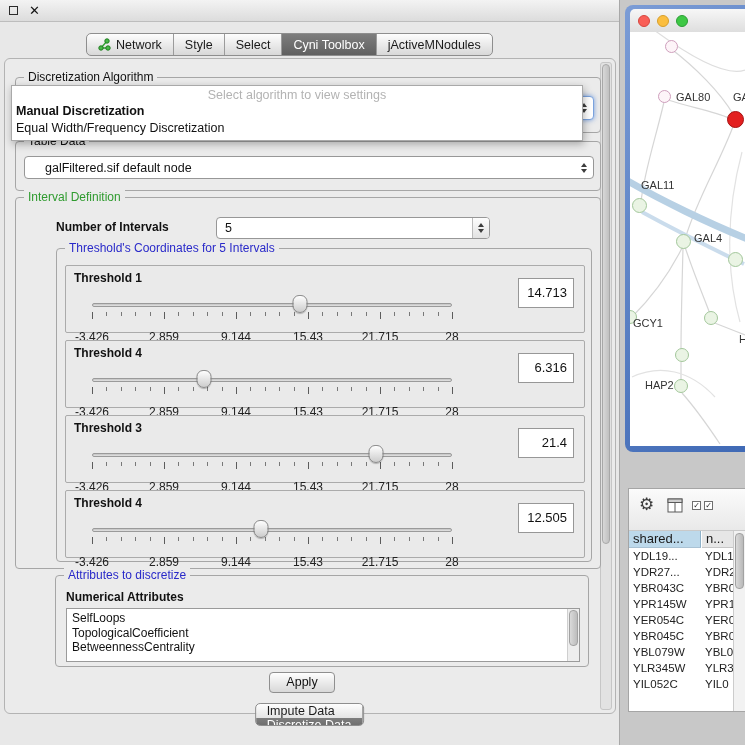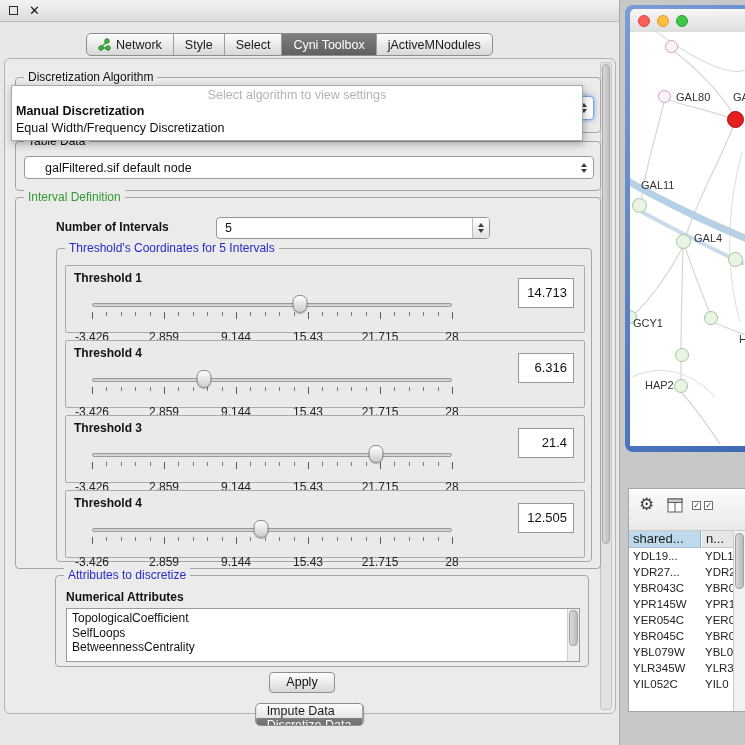--- a/index.html
+++ b/index.html
@@ -379,22 +379,22 @@
         </div>
       </fieldset>
 
       <fieldset class="group attributes-group">
         <span class="group-label blue">Attributes to discretize</span>
         <span class="attr-title">Numerical Attributes</span>
         <div class="attr-list">
           <div class="attr-scroll">
               <div class="sthumb"></div>
             </div>
-        <div class="attr-item">TopologicalCoefficient</div>
-            <div class="attr-item">SelfLoops</div>
+        <div class="attr-item">SelfLoops</div>
+            <div class="attr-item">TopologicalCoefficient</div>
             <div class="attr-item">BetweennessCentrality</div>
           </div>
       </fieldset>
 
       <button class="apply-btn">Apply</button>
     </div>
 
     <nav class="tabbar bottom-tabbar">
       <div class="seg">
           <span>Impute Data</span>

